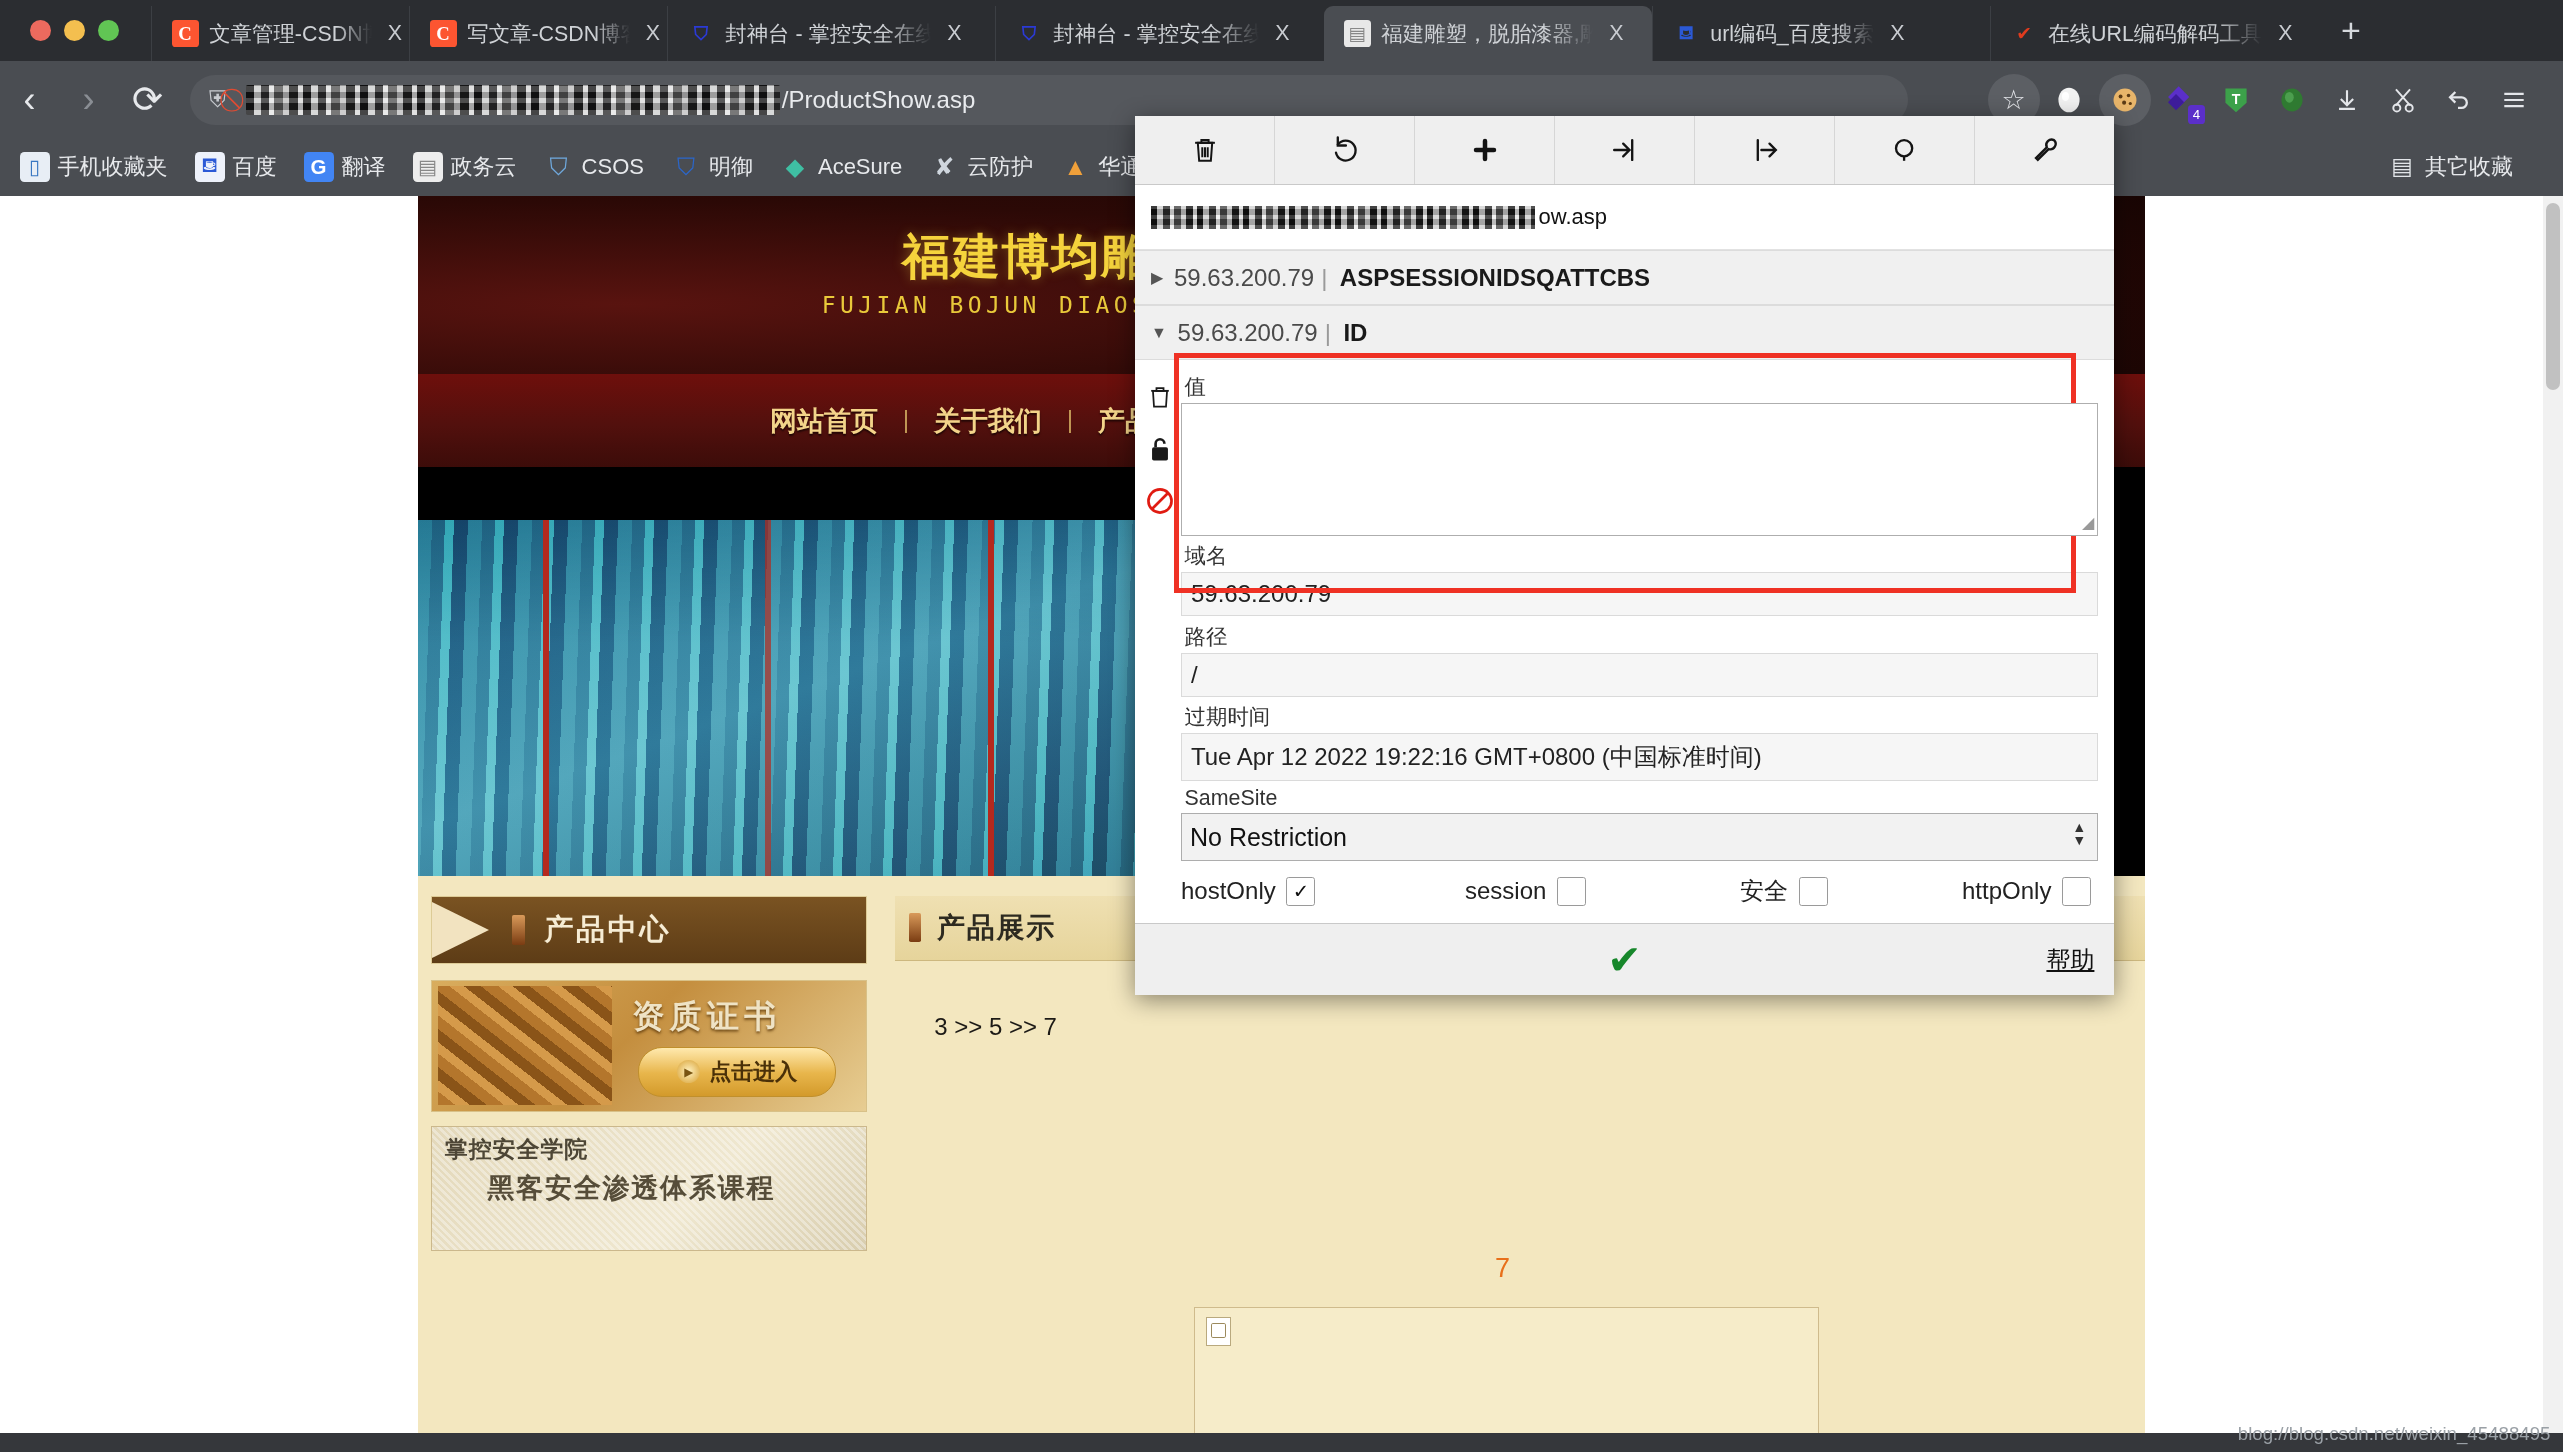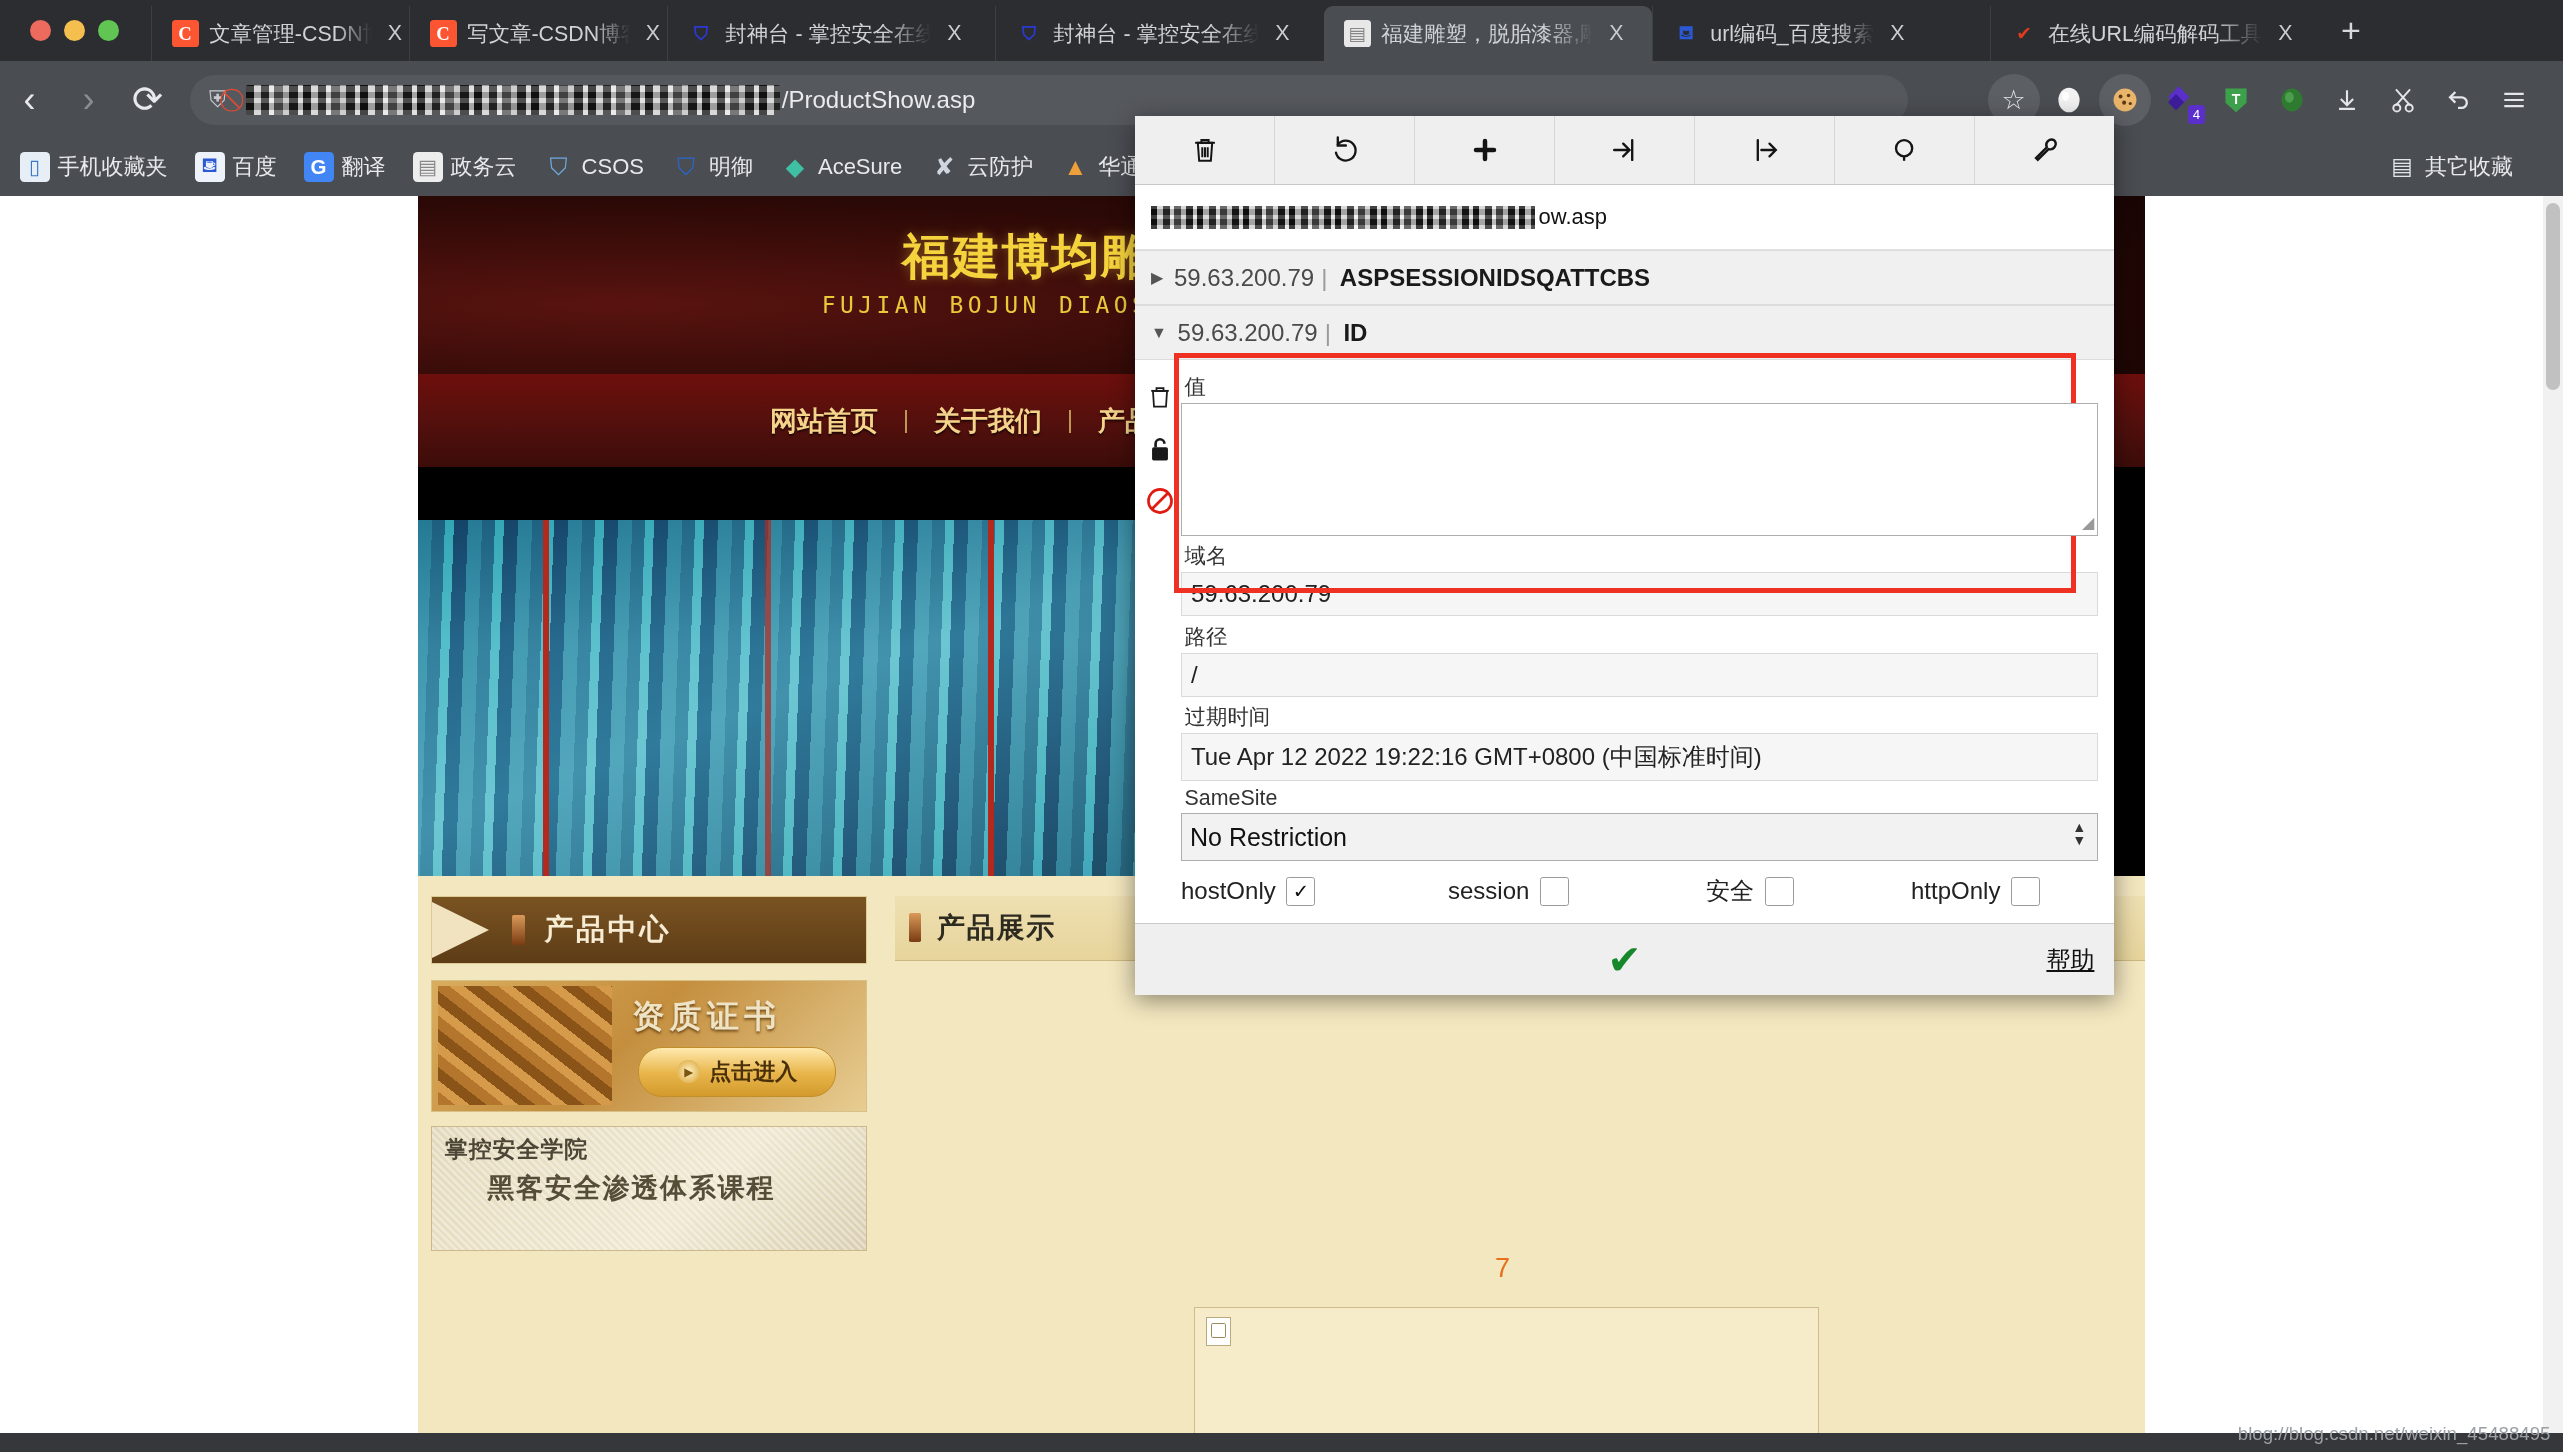--- a/index.html
+++ b/index.html
@@ -270,21 +270,21 @@
     width:100%;height:133px;box-sizing:border-box;background:#fff;border:0.9px solid #aeaeae;
     padding:7.1px 9px;font-size:24px;color:#111;line-height:1.25;word-break:break-all;
     position:relative;
   }
   .textarea .grip{position:absolute;right:2.7px;bottom:1.8px;color:#999;font-size:16px;}
   .select{
     width:100%;box-sizing:border-box;height:48px;background:#f2f2f2;border:0.9px solid #adadad;
     display:flex;align-items:center;padding:0 8px;font-size:25px;color:#111;position:relative;
   }
   .select .caret{position:absolute;right:10.7px;top:7.1px;font-size:14.2px;line-height:.9;color:#333;text-align:center;}
-  .checks{display:flex;align-items:center;margin-top:14.2px;gap:0;}
+  .checks{display:flex;align-items:center;margin-top:14.2px;gap:17px;}
   .chk{display:flex;align-items:center;font-size:24px;color:#222;}
   .chk .box{
     width:27px;height:27px;margin-left:10.7px;border:0.9px solid #9a9a9a;background:#fff;border-radius:2.7px;
     display:flex;align-items:center;justify-content:center;font-size:19.6px;color:#111;
   }
   .popup-footer{
     height:71px;background:#efefef;border-top:0.9px solid #c9c9c9;
     display:flex;align-items:center;justify-content:center;position:relative;
   }
   .popup-footer .ok{color:#17872b;font-size:41px;font-weight:bold;}
@@ -511,20 +511,21 @@
             <div class="p2l1">黑客安全渗透体系课程</div>
 
           </div>
         </div>
 
         <div class="col-right">
           <div class="rhead">
             <span class="bar"></span>
             <span class="ttl">产品展示</span>
           </div>
+          <div class="crumb">3 &gt;&gt; 5 &gt;&gt; 7</div>
         </div>
       </div>
     </div>
 
     <div class="qmark">7</div>
     <div class="imgbox">
       <div class="broken"></div>
     </div>
   </div>
 

